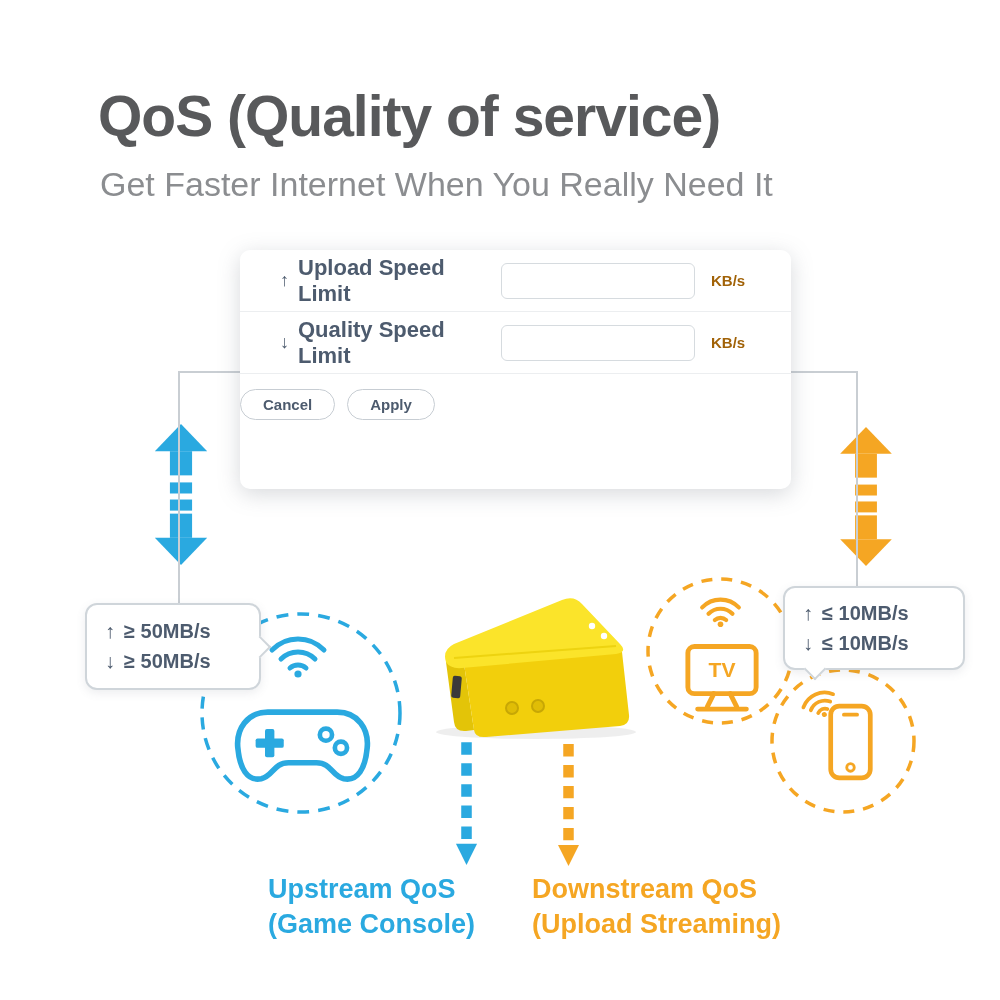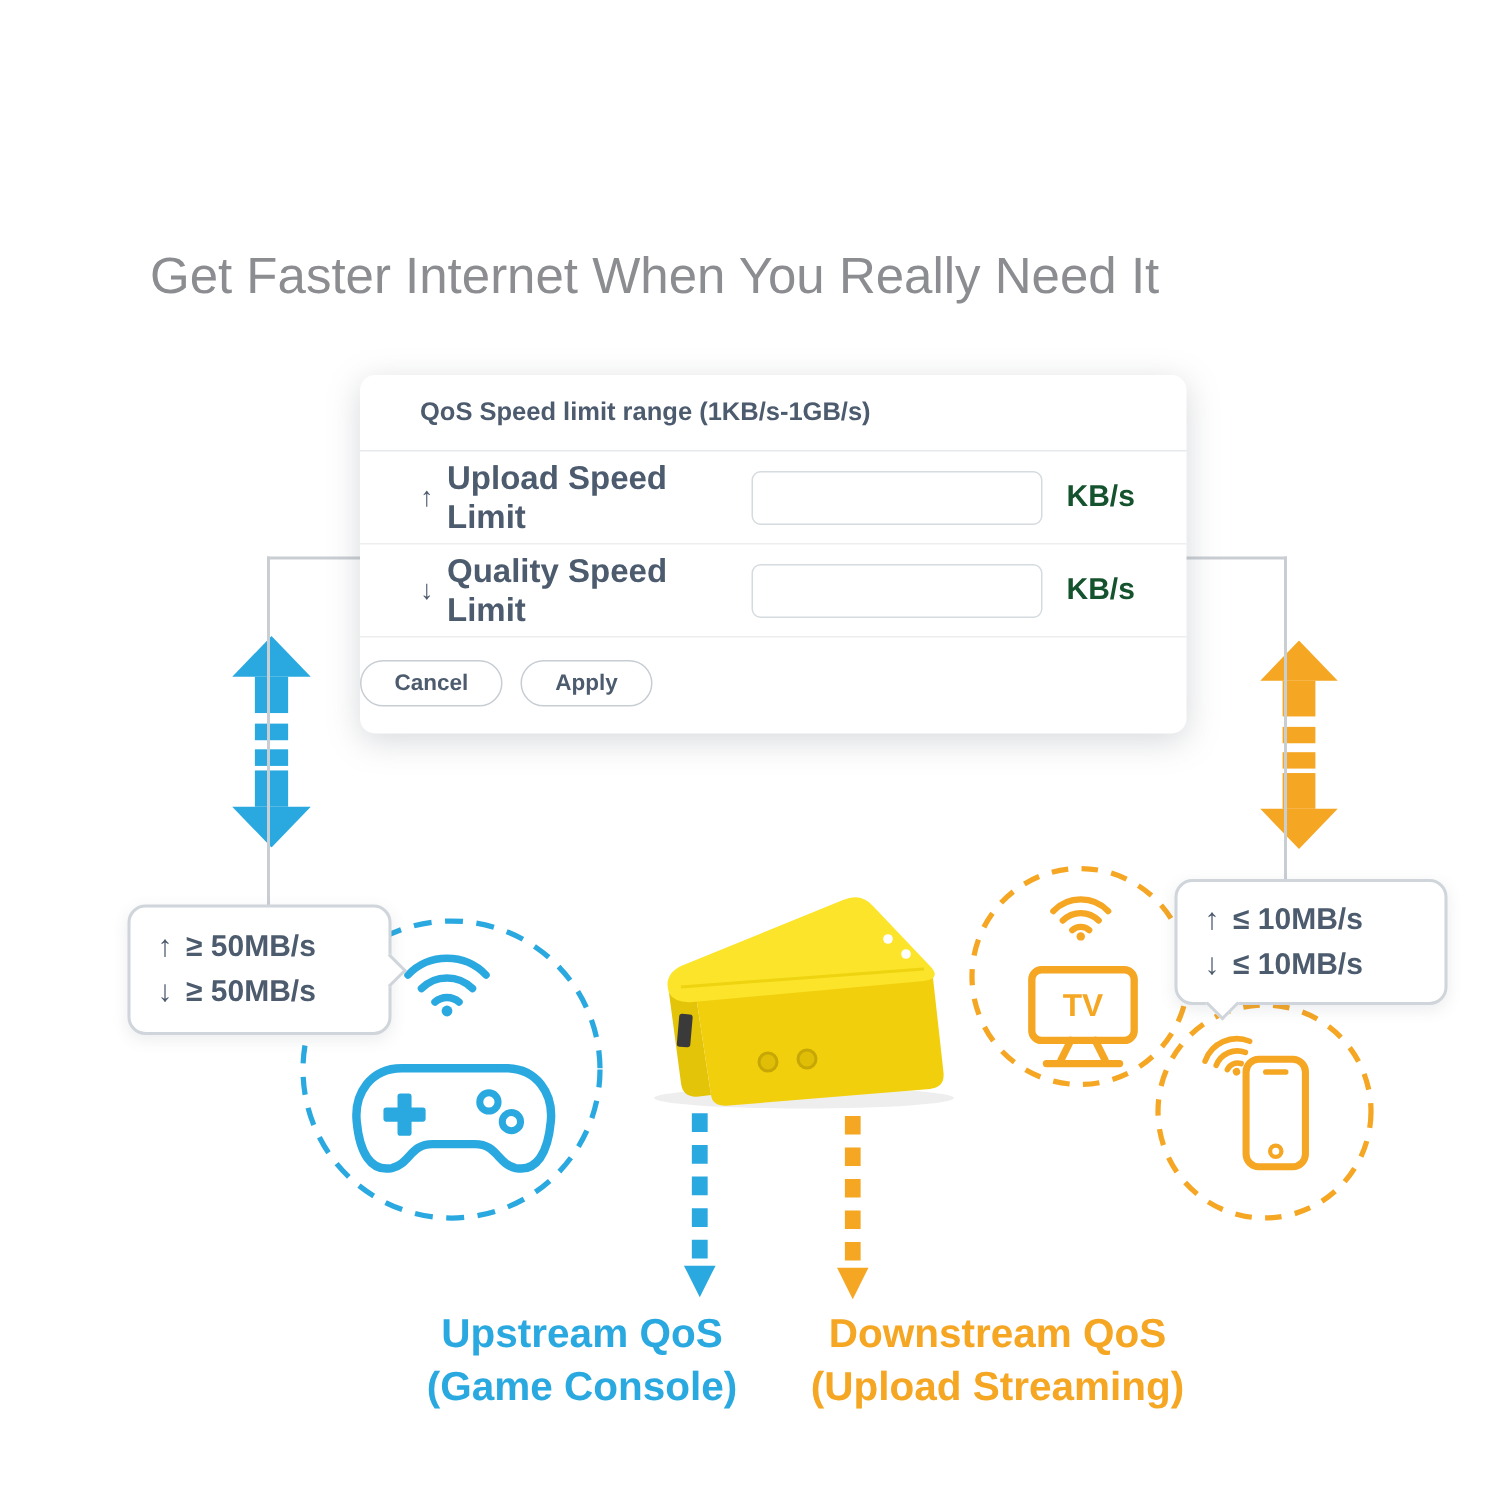--- a/index.html
+++ b/index.html
@@ -37,21 +37,21 @@
   .dialog-row{
     display:flex;align-items:center;height:61px;padding:0 40px;
     border-bottom:1px solid #ECEEF0;
   }
   .row-arrow{font-weight:bold;font-size:18px;margin-right:9px;color:#4D5B6E;}
   .row-label{font-weight:bold;font-size:22px;color:#4D5B6E;flex:1;}
   .speed-input{
     width:176px;height:34px;border:1px solid #D6DBDF;border-radius:6px;
     outline:none;padding:0 8px;font-size:15px;font-family:inherit;background:#fff;
   }
-  .row-unit{font-weight:bold;font-size:20px;color:#14532d;margin-left:16px;width:40px;}
+  .row-unit{font-weight:bold;font-size:15px;color:#a16207;margin-left:16px;width:40px;}
   .dialog-footer{display:flex;justify-content:flex-start;gap:12px;padding:15px 38px 0 0;}
   .btn{
     height:31px;padding:0 22px;border-radius:16px;border:1px solid #C7CDD3;
     background:#fff;font-weight:bold;font-size:15px;color:#4D5B6E;
     font-family:inherit;cursor:pointer;
   }
 
   
   .bubble{
     position:absolute;background:#fff;border:2px solid #CFD5DA;border-radius:12px;
@@ -69,29 +69,30 @@
   
   .abs{position:absolute;}
   .blue-fill{fill:#2AA9E0;}
   .orange-fill{fill:#F5A623;}
   .blue-stroke{stroke:#2AA9E0;}
   .orange-stroke{stroke:#F5A623;}
   .nofill{fill:none;}
   .cap{stroke-linecap:round;stroke-linejoin:round;}
 
   
-  .caption{position:absolute;text-align:center;font-weight:bold;font-size:27px;line-height:35px;z-index:6;}
+  .caption{position:absolute;text-align:left;font-weight:bold;font-size:27px;line-height:35px;z-index:6;}
   .caption-blue{left:268px;top:872px;width:240px;color:#2AA9E0;}
   .caption-orange{left:532px;top:872px;width:266px;color:#F5A623;}
 </style>
 </head>
 <body>
 
 <div class="canvas">
 
+  <div class="title">QoS (Quality of service)</div>
   <div class="subtitle">Get Faster Internet When You Really Need It</div>
 
   <div class="connector connector-left"></div>
   <div class="connector connector-right"></div>
 
   <svg class="abs" style="left:151px;top:424px;" width="60" height="141" viewBox="0 0 56 140">
     <g class="blue-fill">
       <polygon points="28,0 54,27 2,27"></polygon>
       <rect x="17" y="27" width="22" height="24"></rect>
       <rect x="17" y="58" width="22" height="11"></rect>
@@ -105,21 +106,20 @@
       <polygon points="28,0 54,27 2,27"></polygon>
       <rect x="17" y="27" width="22" height="24"></rect>
       <rect x="17" y="58" width="22" height="11"></rect>
       <rect x="17" y="75" width="22" height="11"></rect>
       <rect x="17" y="89" width="22" height="24"></rect>
       <polygon points="2,113 54,113 28,140"></polygon>
     </g>
   </svg>
 
   <div class="dialog">
-    <div class="dialog-header">QoS Speed limit range (1KB/s-1GB/s)</div>
 
     <div class="dialog-row">
       <span class="row-arrow">↑</span>
       <span class="row-label">Upload Speed Limit</span>
       <input class="speed-input" type="text" value="" style="">
       <span class="row-unit">KB/s</span>
     </div>
 
     <div class="dialog-row">
       <span class="row-arrow">↓</span>

